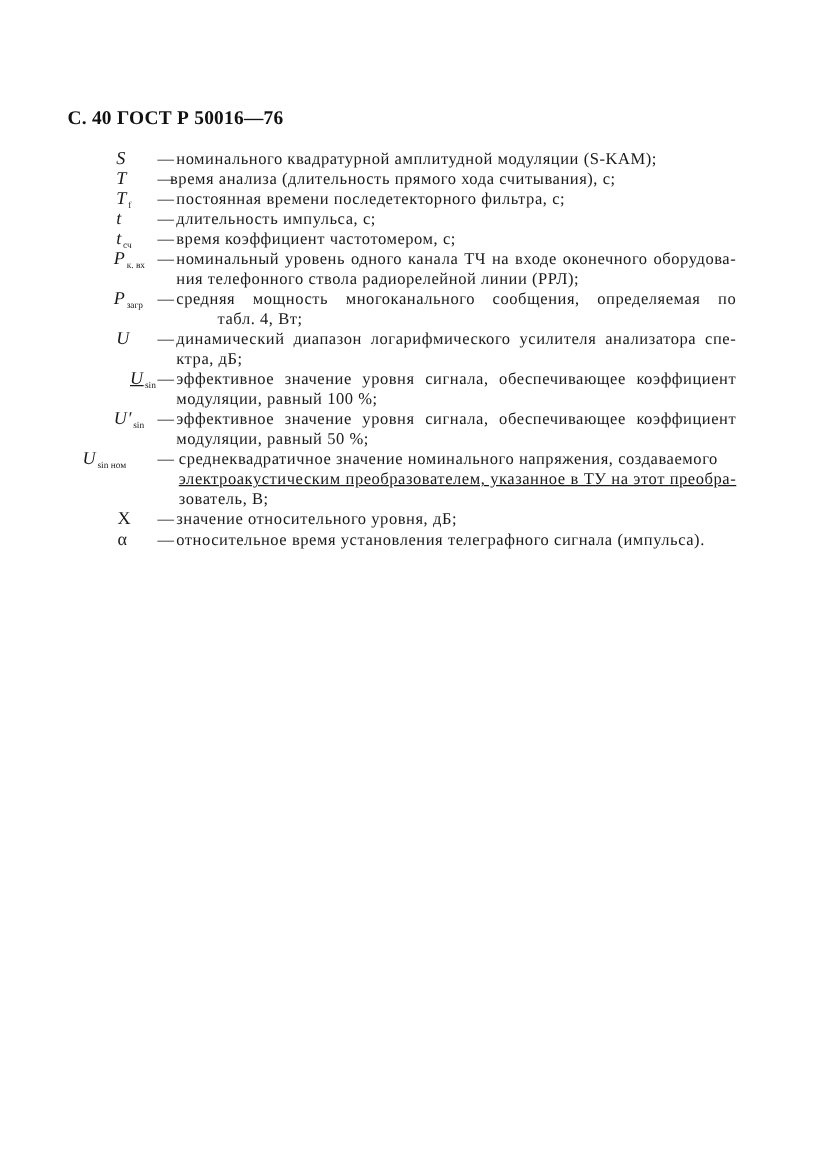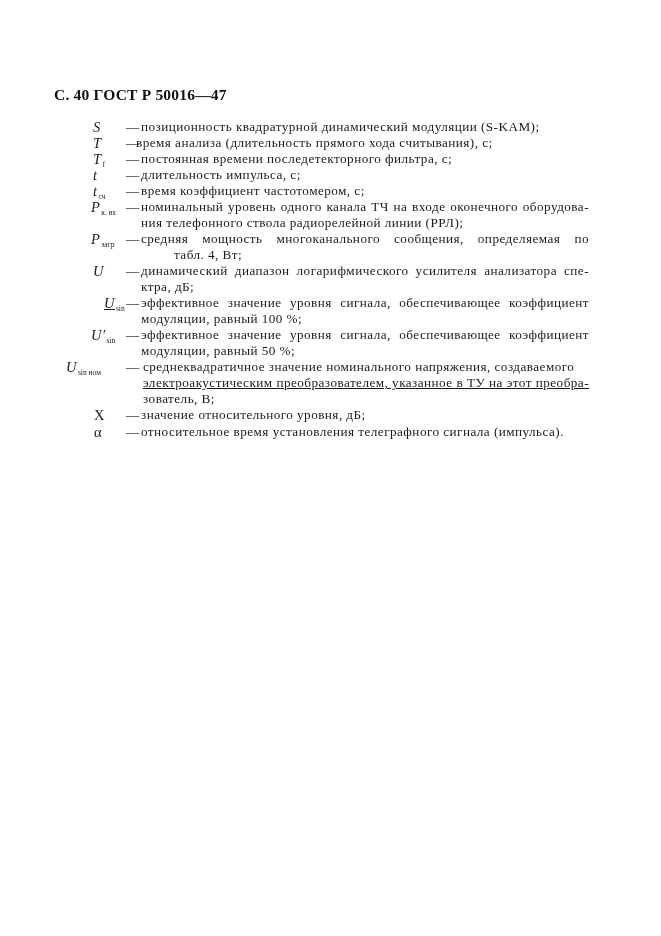--- a/index.html
+++ b/index.html
@@ -26,26 +26,26 @@
     font-style: normal; font-size: 7.5px; vertical-align: -3px; margin-left: 1px; letter-spacing: 0;
   }
   .dash { position: absolute; left: 126px; }
   .txt { position: absolute; left: 141px; white-space: nowrap; }
   .cont { position: absolute; left: 141px; white-space: nowrap; }
   .justify { display: inline-block; text-align: justify; text-align-last: justify; }
 </style>
 </head>
 <body>
 
-<div class="page-header">С. 40 ГОСТ Р 50016—47</div>
+<div class="page-header">С. 40 ГОСТ Р 50016—76</div>
 
 <div class="def-row" style="top:119px;">
   <span class="sym" style="left:93px;"><span>S</span></span>
   <span class="dash">—</span>
-  <span class="txt">позиционность квадратурной динамический модуляции (S-KAM);</span>
+  <span class="txt">номинального квадратурной амплитудной модуляции (S-KAM);</span>
 </div>
 
 <div class="def-row" style="top:135px;">
   <span class="sym" style="left:93px;"><span>T</span></span>
   <span class="dash">—</span>
   <span class="txt" style="left:136px;">время анализа (длительность прямого хода считывания), с;</span>
 </div>
 
 <div class="def-row" style="top:151px;">
   <span class="sym" style="left:93px;"><span>T</span><sub>f</sub></span>

